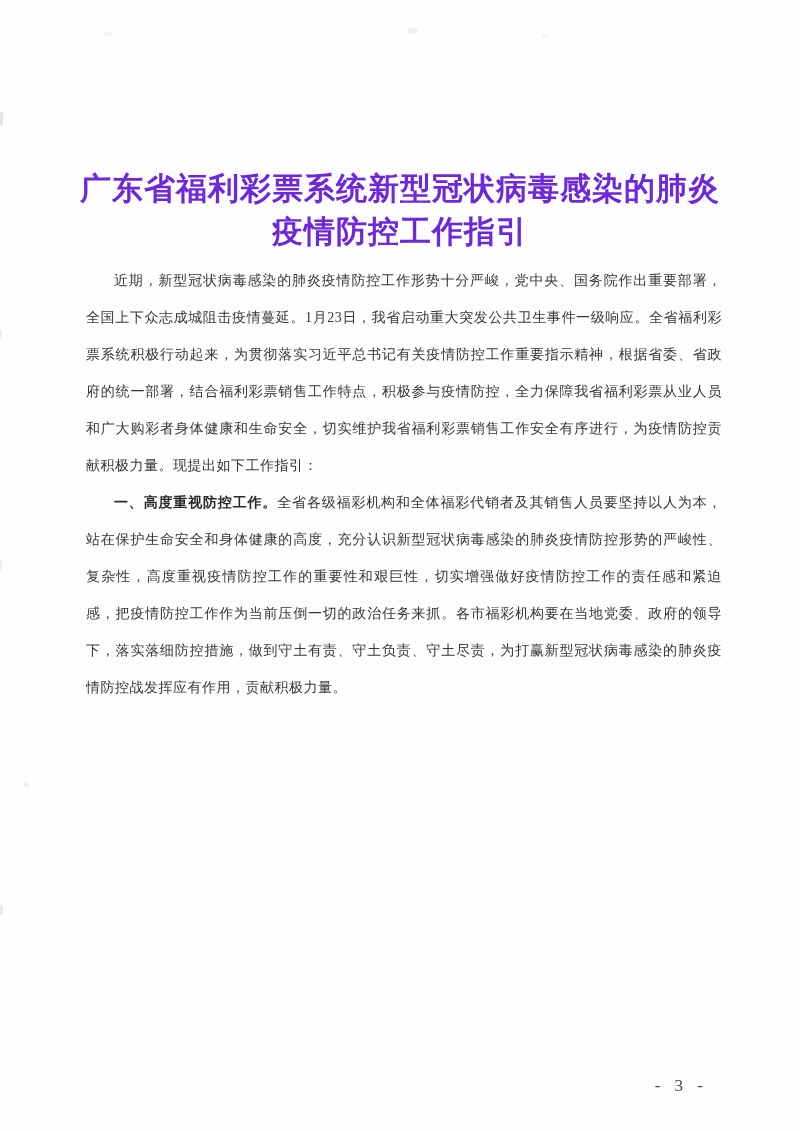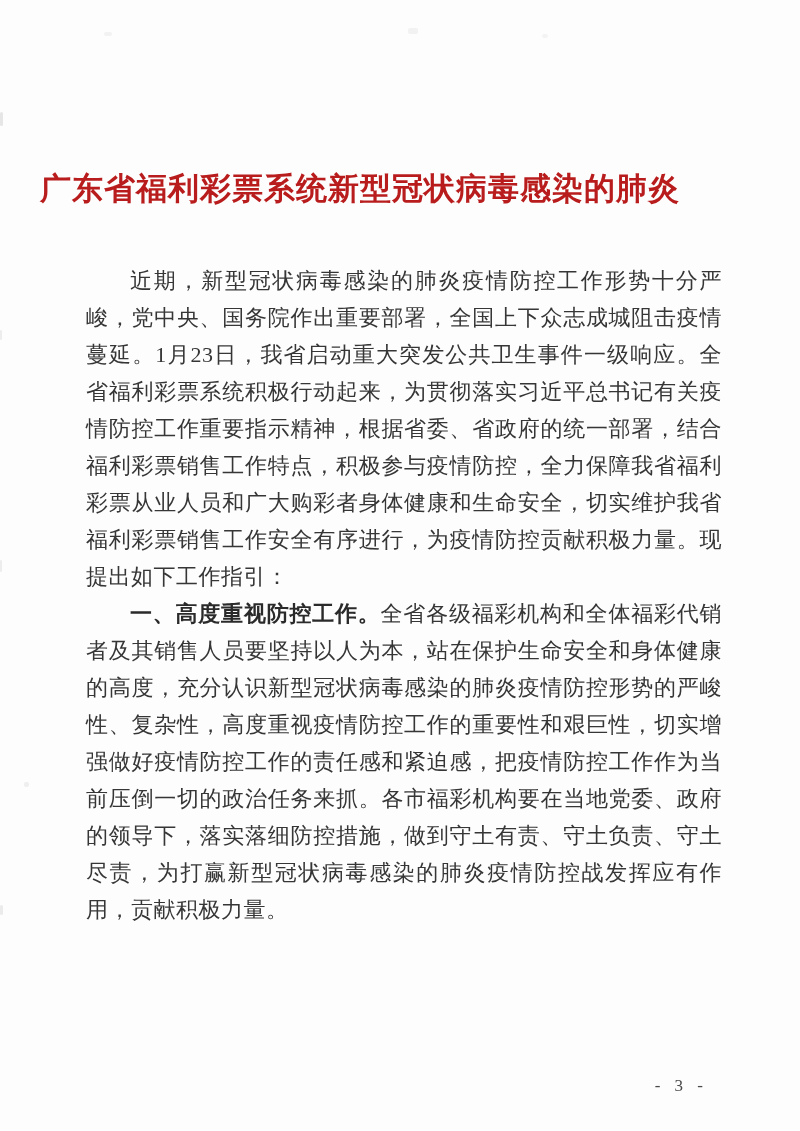--- a/index.html
+++ b/index.html
@@ -13,33 +13,34 @@
     height: 1131px;
     background: #fdfdfd;
     overflow: hidden;
     font-family: "Liberation Serif", serif;
   }
   .doc-title {
     position: absolute;
     top: 146px;
     left: 40px;
     right: 40px;
+    text-align: center;
     font-size: 31px;
     line-height: 43px;
     font-weight: 700;
-    color: #b91c1c;
+    color: #6d28d9;
     letter-spacing: 1px;
   }
   .doc-title .title-line { display: block; }
   .doc-body {
     position: absolute;
     top: 262px;
     left: 86px;
     width: 636px;
-    font-size: 22px;
+    font-size: 14px;
     line-height: 37px;
     color: #363636;
     text-align: justify;
     letter-spacing: 0.5px;
   }
   .doc-body p {
     margin: 0;
     text-indent: 2em;
   }
   .para-lead {
@@ -81,20 +82,21 @@
   <span class="scan-artifact sa-2"></span>
   <span class="scan-artifact sa-3"></span>
   <span class="scan-artifact sa-4"></span>
   <span class="scan-artifact sa-5"></span>
   <span class="scan-artifact sa-6"></span>
   <span class="scan-artifact sa-7"></span>
   <span class="scan-artifact sa-8"></span>
 
   <h1 class="doc-title">
     <span class="title-line">广东省福利彩票系统新型冠状病毒感染的肺炎</span>
+    <span class="title-line">疫情防控工作指引</span>
   </h1>
 
   <div class="doc-body">
     <p><span class="para-lead"></span><span>近期，新型冠状病毒感染的肺炎疫情防控工作形势十分严峻，党中央、国务院作出重要部署，全国上下众志成城阻击疫情蔓延。1月23日，我省启动重大突发公共卫生事件一级响应。全省福利彩票系统积极行动起来，为贯彻落实习近平总书记有关疫情防控工作重要指示精神，根据省委、省政府的统一部署，结合福利彩票销售工作特点，积极参与疫情防控，全力保障我省福利彩票从业人员和广大购彩者身体健康和生命安全，切实维护我省福利彩票销售工作安全有序进行，为疫情防控贡献积极力量。现提出如下工作指引：</span></p>
     <p><span class="para-lead">一、高度重视防控工作。</span><span>全省各级福彩机构和全体福彩代销者及其销售人员要坚持以人为本，站在保护生命安全和身体健康的高度，充分认识新型冠状病毒感染的肺炎疫情防控形势的严峻性、复杂性，高度重视疫情防控工作的重要性和艰巨性，切实增强做好疫情防控工作的责任感和紧迫感，把疫情防控工作作为当前压倒一切的政治任务来抓。各市福彩机构要在当地党委、政府的领导下，落实落细防控措施，做到守土有责、守土负责、守土尽责，为打赢新型冠状病毒感染的肺炎疫情防控战发挥应有作用，贡献积极力量。</span></p>
   </div>
 
   <div class="page-number">- 3 -</div>
 
 </div>

